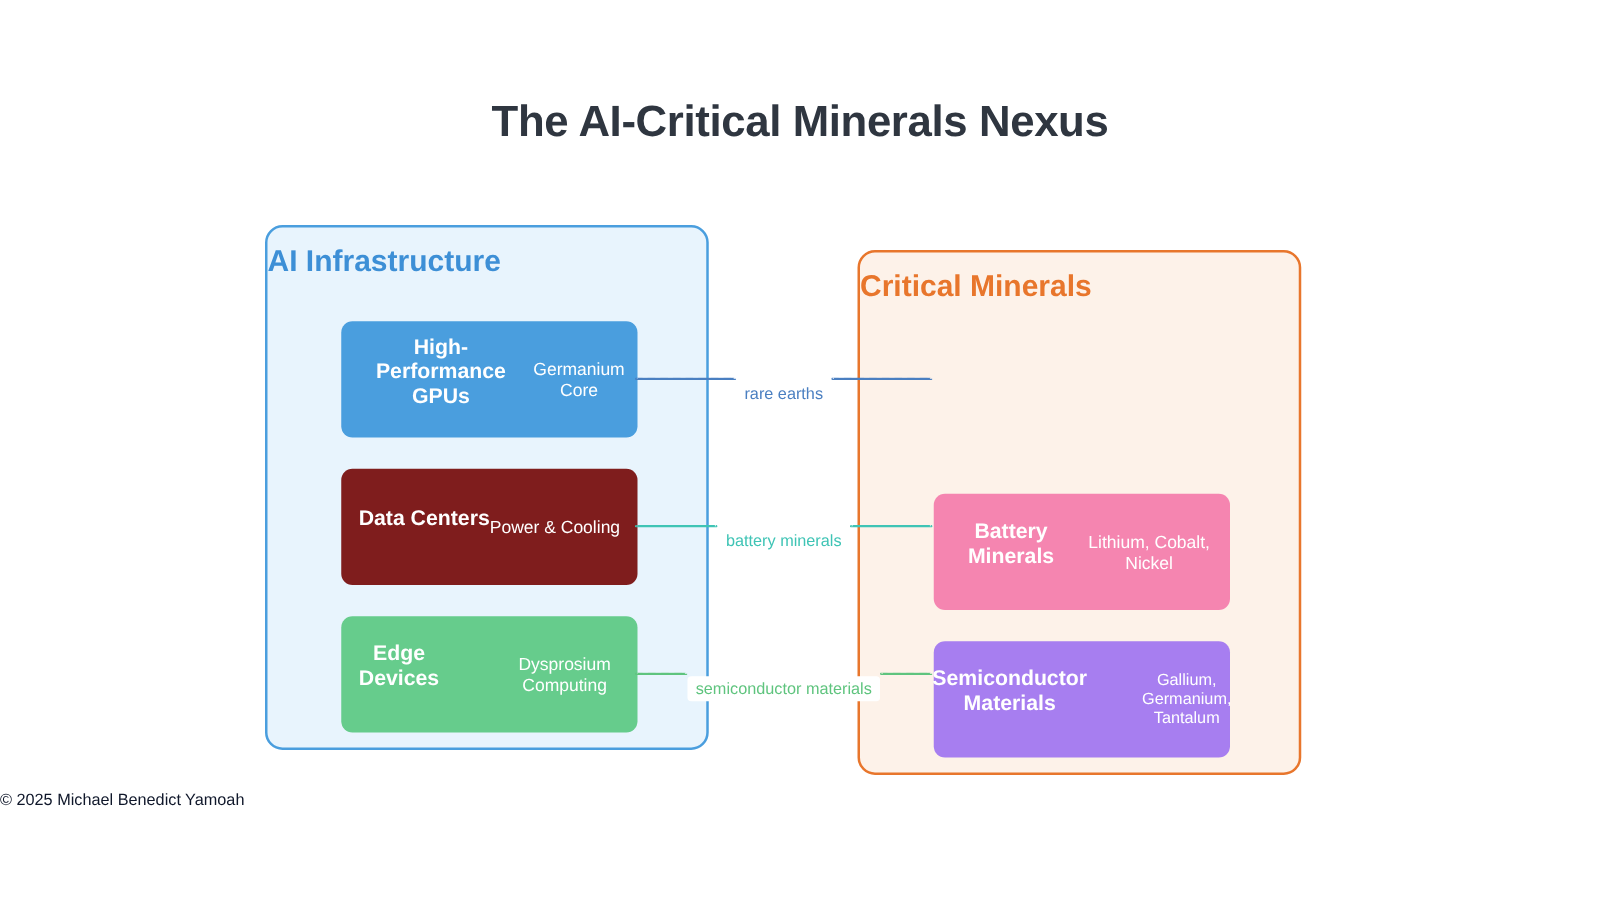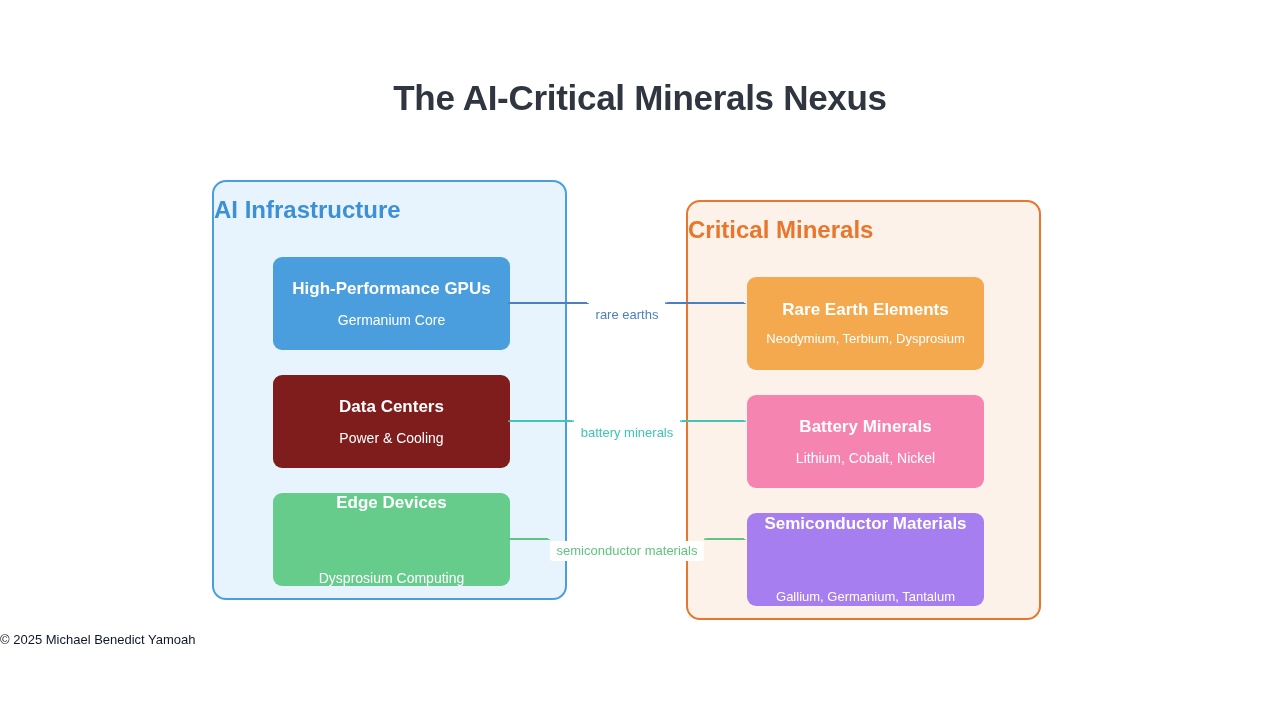--- a/index.html
+++ b/index.html
@@ -71,21 +71,21 @@
   .panel-left .panel-title  { color: #3d8fd6; }
   .panel-right .panel-title { color: #e8762c; }
 
   
   .card {
     position: absolute;
     width: 237px;
     height: 93px;
     border-radius: 9px;
     display: flex;
-    flex-direction: column;
+    flex-direction: row;
     align-items: center;
     justify-content: center;
     color: #ffffff;
     text-align: center;
     padding: 0 8px;
   }
   .panel-left  .card { left: 59px; }
   .panel-right .card { left: 59px; }
 
   .card.row0 { top: 75px; }
@@ -170,24 +170,20 @@
 
     <div class="card row2" style="background:#66cc8c;">
       <div class="card-title">Edge Devices</div>
       <div class="card-sub">Dysprosium Computing</div>
     </div>
   </div>
 
   <div class="panel panel-right">
     <div class="panel-title">Critical Minerals</div>
 
-    <div class="card row0" style="background:#f4a94f;">
-      <div class="card-title">Rare Earth Elements</div>
-      <div class="card-sub small">Neodymium, Terbium, Dysprosium</div>
-    </div>
 
     <div class="card row1" style="background:#f585b0;">
       <div class="card-title">Battery Minerals</div>
       <div class="card-sub">Lithium, Cobalt, Nickel</div>
     </div>
 
     <div class="card row2" style="background:#a77ef0;">
       <div class="card-title">Semiconductor Materials</div>
       <div class="card-sub small">Gallium, Germanium, Tantalum</div>
     </div>

